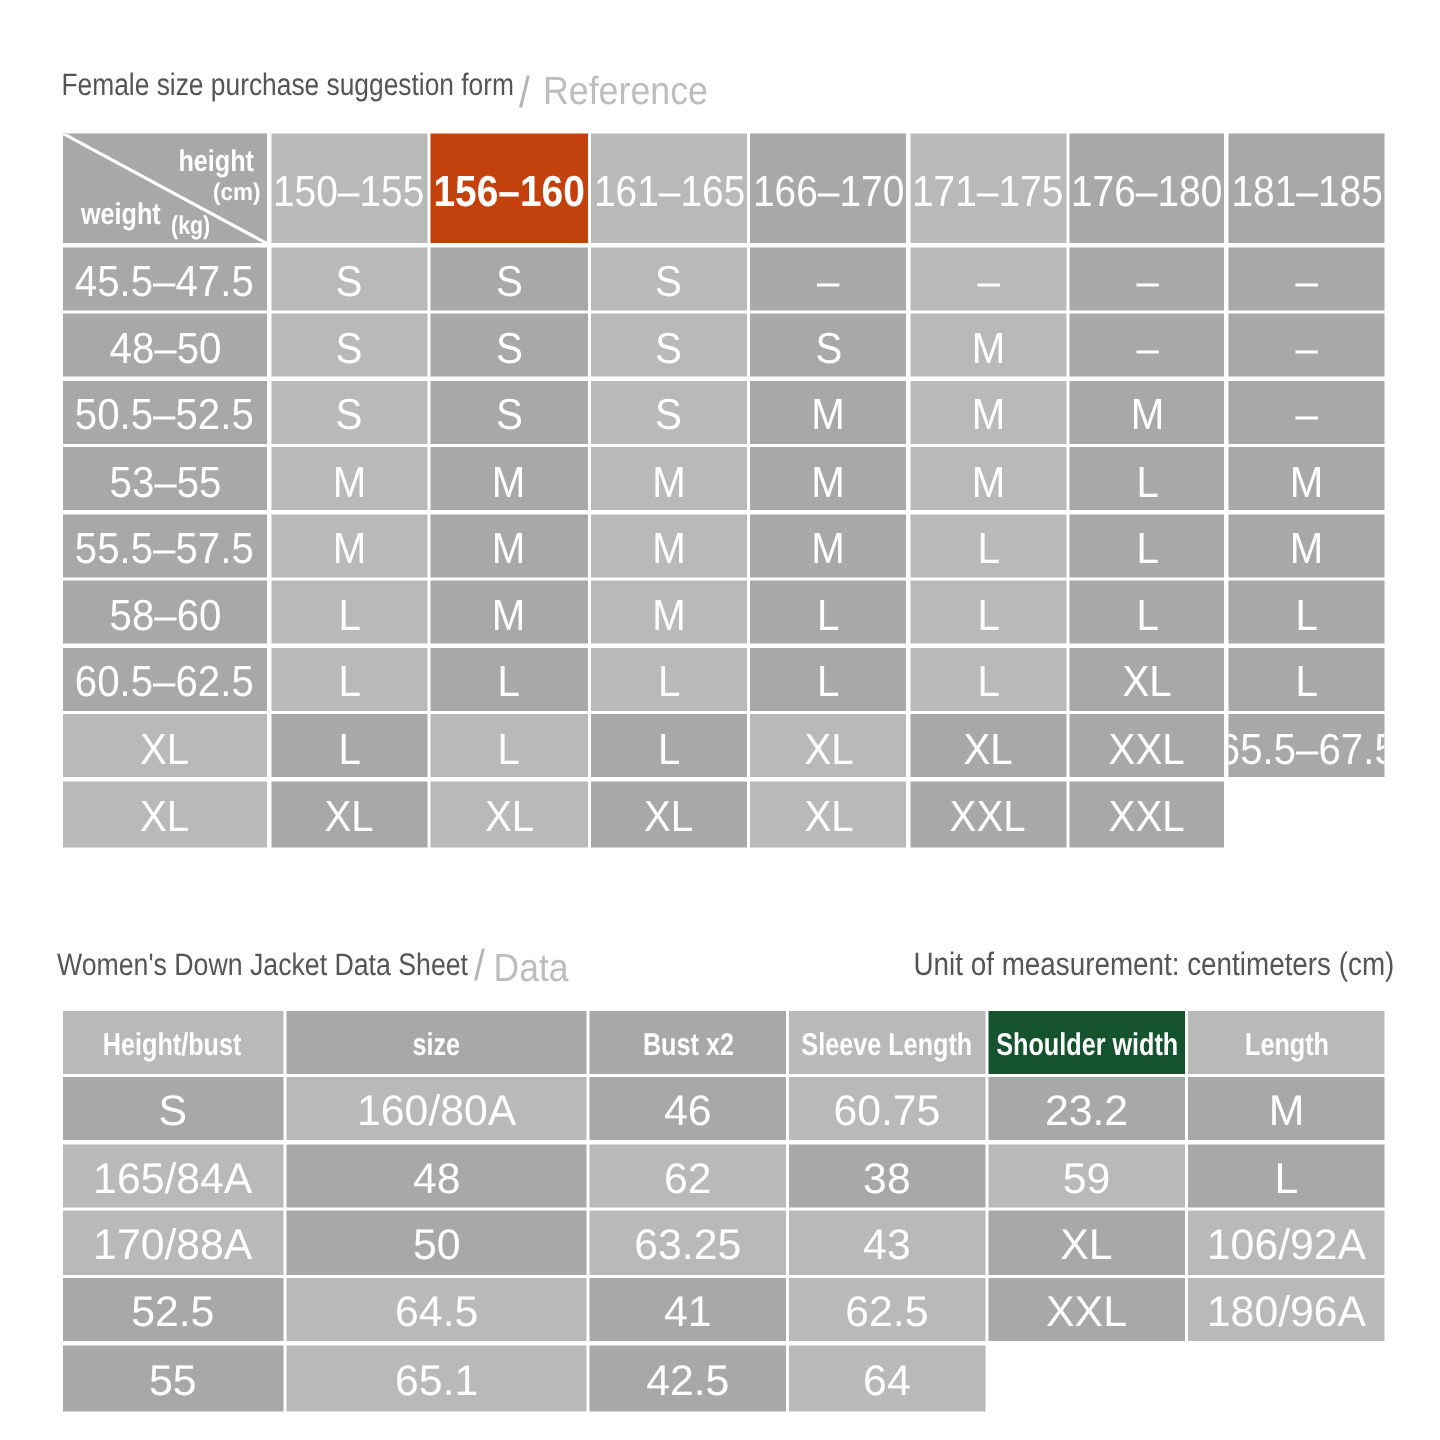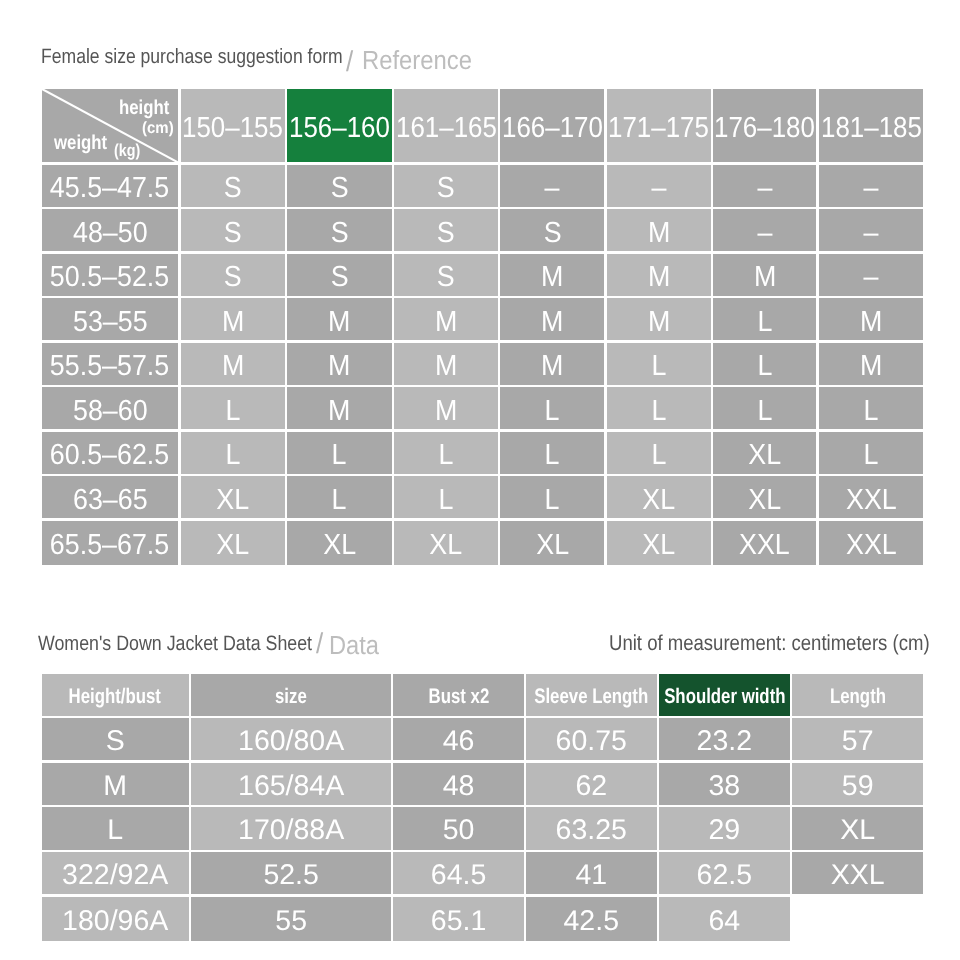--- a/index.html
+++ b/index.html
@@ -70,21 +70,21 @@
           <line x1="0" y1="0" x2="136.85" y2="73.85" stroke="#ffffff" stroke-width="2.1"></line>
         </svg>
         <span class="big" style="left:77px;top:9.4px;">height</span>
         <span class="sml" style="left:100.6px;top:31.7px;">(cm)</span>
         <span class="big" style="left:12.8px;top:44.3px;">weight</span>
         <span class="sml2" style="left:72.7px;top:53.2px;">(kg)</span>
       </div>
       <div class="cell hdr" style="background: rgb(185, 185, 185);">
         <i>150–155</i>
       </div>
-      <div class="cell hdr" style="background: #15803d;">
+      <div class="cell hdr" style="background: #c2410c; font-weight: bold;">
         <i>156–160</i>
       </div>
       <div class="cell hdr" style="background: rgb(185, 185, 185);">
         <i>161–165</i>
       </div>
       <div class="cell hdr" style="background: rgb(168, 168, 168);">
         <i>166–170</i>
       </div>
       <div class="cell hdr" style="background: rgb(185, 185, 185);">
         <i>171–175</i>
@@ -255,23 +255,20 @@
         <i>L</i>
       </div>
       <div class="cell" style="background: rgb(185, 185, 185);">
         <i>L</i>
       </div>
       <div class="cell" style="background: rgb(168, 168, 168);">
         <i>XL</i>
       </div>
       <div class="cell" style="background: rgb(168, 168, 168);">
         <i>L</i>
-      </div>
-      <div class="cell" style="background: rgb(168, 168, 168);">
-        <i>63–65</i>
       </div>
       <div class="cell" style="background: rgb(185, 185, 185);">
         <i>XL</i>
       </div>
       <div class="cell" style="background: rgb(168, 168, 168);">
         <i>L</i>
       </div>
       <div class="cell" style="background: rgb(185, 185, 185);">
         <i>L</i>
       </div>
@@ -348,23 +345,20 @@
       </div>
       <div class="cell" style="background: rgb(168, 168, 168);">
         <i>46</i>
       </div>
       <div class="cell" style="background: rgb(185, 185, 185);">
         <i>60.75</i>
       </div>
       <div class="cell" style="background: rgb(168, 168, 168);">
         <i>23.2</i>
       </div>
-      <div class="cell" style="background: rgb(185, 185, 185);">
-        <i>57</i>
-      </div>
       <div class="cell" style="background: rgb(168, 168, 168);">
         <i>M</i>
       </div>
       <div class="cell" style="background: rgb(185, 185, 185);">
         <i>165/84A</i>
       </div>
       <div class="cell" style="background: rgb(168, 168, 168);">
         <i>48</i>
       </div>
       <div class="cell" style="background: rgb(185, 185, 185);">
@@ -382,27 +376,27 @@
       <div class="cell" style="background: rgb(185, 185, 185);">
         <i>170/88A</i>
       </div>
       <div class="cell" style="background: rgb(168, 168, 168);">
         <i>50</i>
       </div>
       <div class="cell" style="background: rgb(185, 185, 185);">
         <i>63.25</i>
       </div>
       <div class="cell" style="background: rgb(185, 185, 185);">
-        <i>29</i>
-      </div>
-      <div class="cell" style="background: rgb(168, 168, 168);">
-        <i>XL</i>
-      </div>
-      <div class="cell" style="background: rgb(185, 185, 185);">
-        <i>322/92A</i>
+        <i>43</i>
+      </div>
+      <div class="cell" style="background: rgb(168, 168, 168);">
+        <i>XL</i>
+      </div>
+      <div class="cell" style="background: rgb(185, 185, 185);">
+        <i>106/92A</i>
       </div>
       <div class="cell" style="background: rgb(168, 168, 168);">
         <i>52.5</i>
       </div>
       <div class="cell" style="background: rgb(185, 185, 185);">
         <i>64.5</i>
       </div>
       <div class="cell" style="background: rgb(168, 168, 168);">
         <i>41</i>
       </div>

